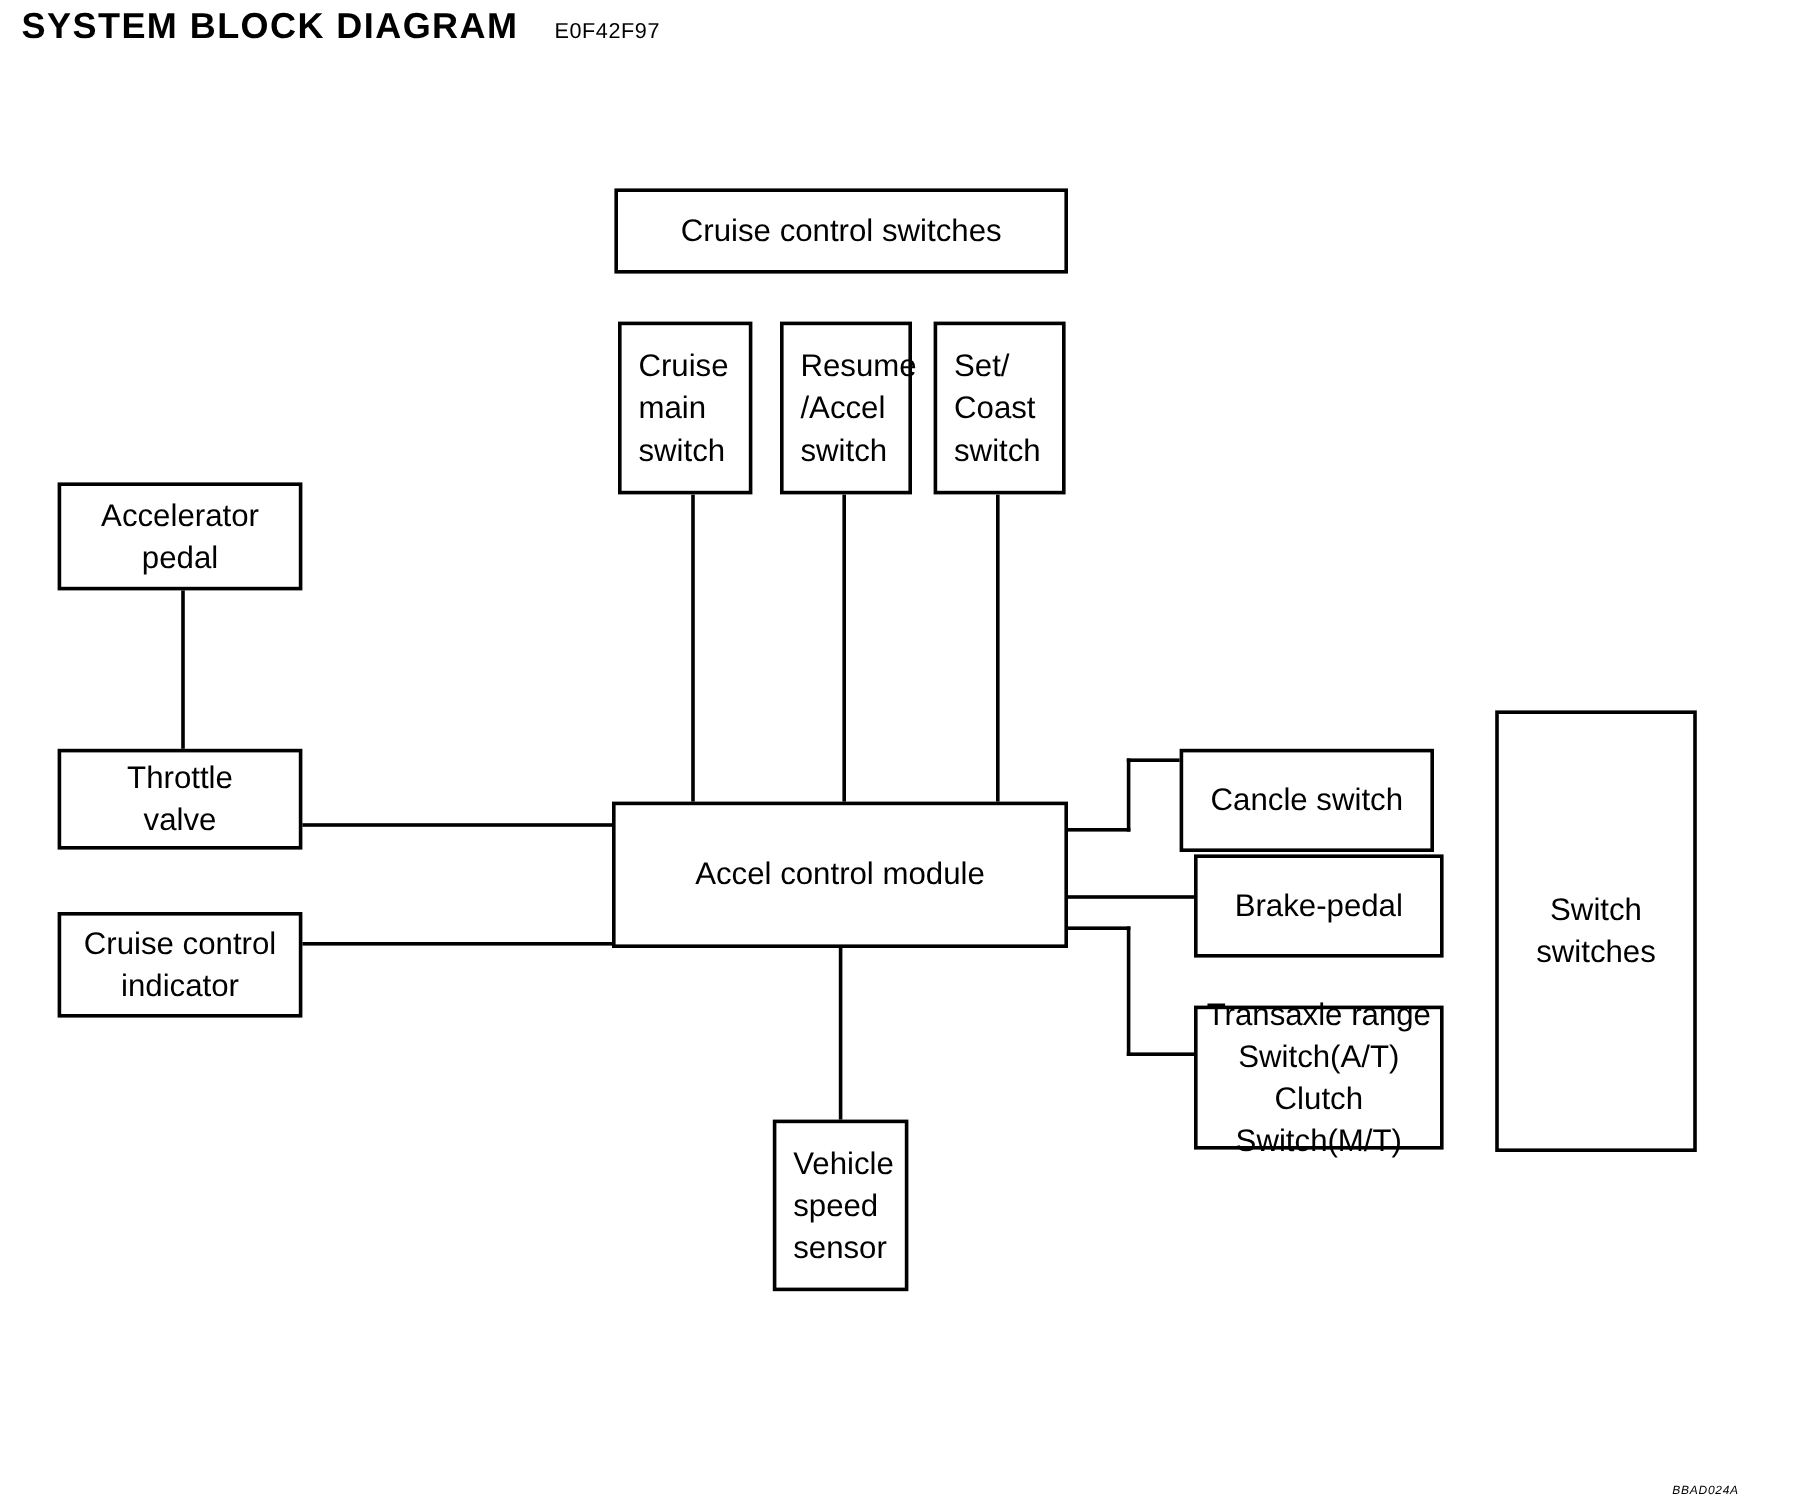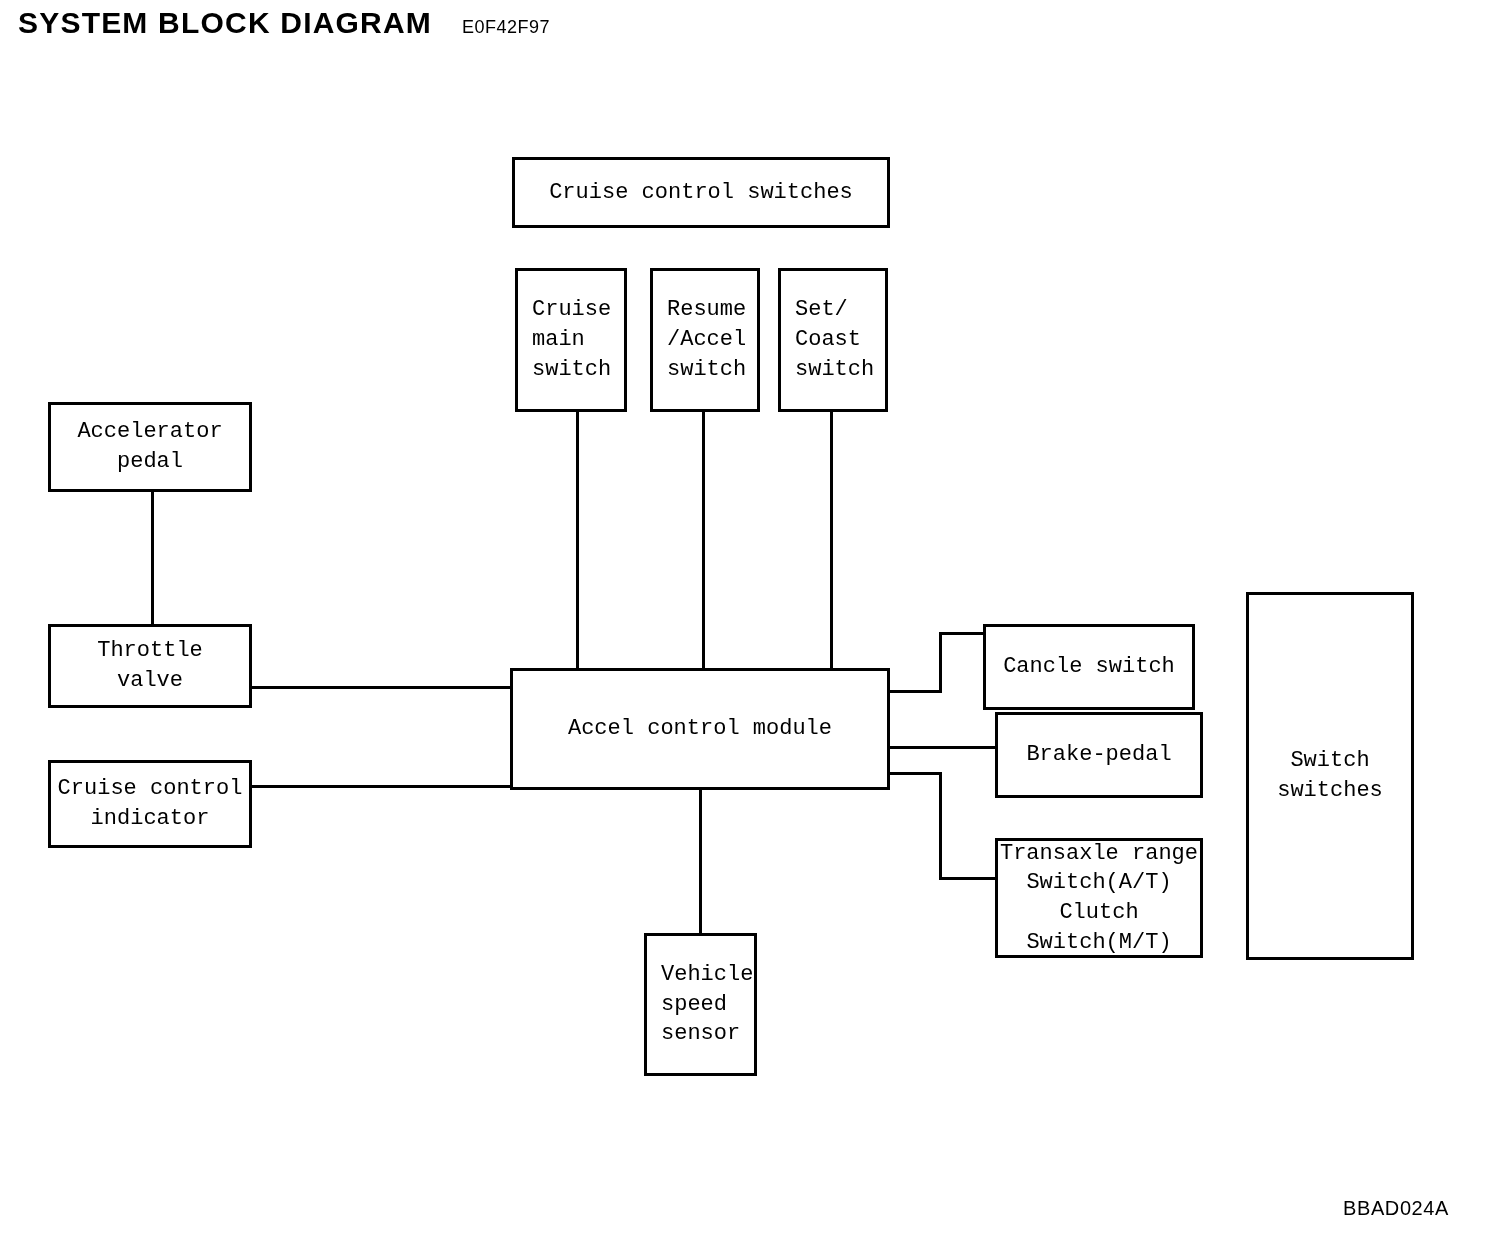--- a/index.html
+++ b/index.html
@@ -48,46 +48,46 @@
     position: absolute;
     box-sizing: border-box;
     border: 3px solid #000000;
     background: #ffffff;
     display: flex;
     align-items: center;
     z-index: 3;
   }
   .block .label {
     width: 100%;
-    font-size: 22px;
+    font-size: 26px;
     line-height: 1.35;
     white-space: pre-line;
-    font-family: Liberation Mono, monospace;
   }
   .center .label { text-align: center; }
   .leftpad { padding-left: 14px; }
   .leftpad .label { text-align: left; }
 
   
   .line {
     position: absolute;
     background: #000000;
     z-index: 1;
   }
   .line.h { height: 3px; }
   .line.v { width: 3px; }
 
   
   #footer-code {
     position: absolute;
     right: 55px;
-    bottom: 36px;
-    font-size: 20px;
+    bottom: 8px;
+    font-size: 10px;
     letter-spacing: 0.6px;
     white-space: nowrap;
+    font-style: italic;
   }
 </style>
 </head>
 <body>
 
 <div id="page">
 
   <div id="header">
     <div id="page-title">SYSTEM BLOCK DIAGRAM</div>
     <div id="title-code">E0F42F97</div>

